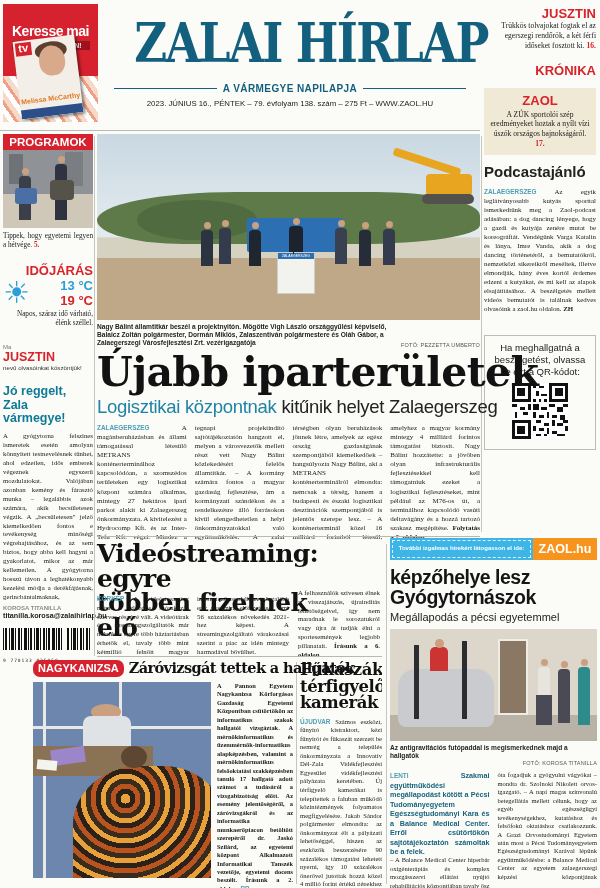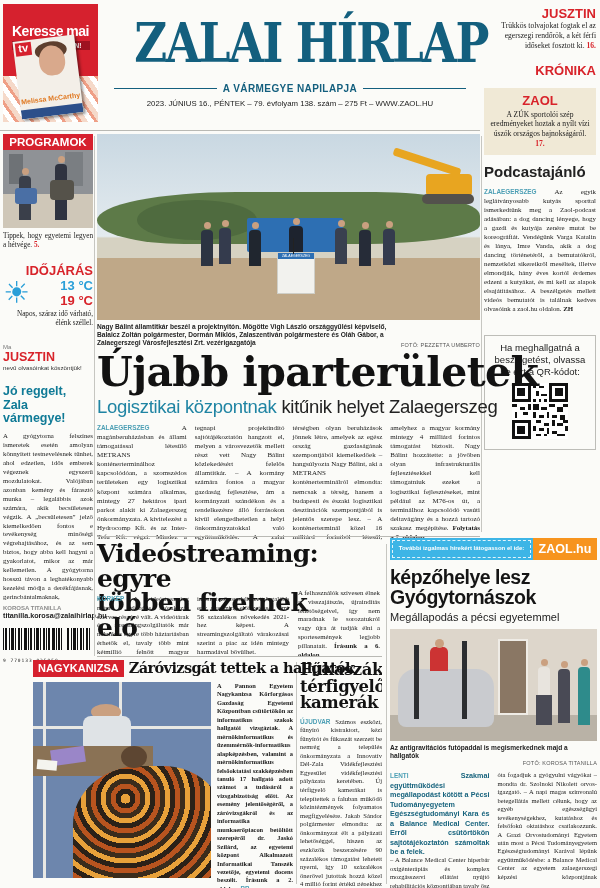--- a/index.html
+++ b/index.html
@@ -96,21 +96,21 @@
   .stream-side { left:298px; top:589px; width:82px; height:70px; font-size:6.8px; }
 
   
   .mowers-col { left:300px; top:662px; width:82px; height:224px; overflow:hidden; }
   .mowers-hl { font-size:16.5px; line-height:1.0; letter-spacing:-0.4px; }
   .mowers-body { font-size:6.6px; line-height:1.3; text-align:justify; margin-top:6px; }
 
   
   .exam { left:33px; top:660px; width:260px; height:226px; }
   .exam-head { display:flex; align-items:center; gap:5px; }
-  .exam-tag { background:#d6212e; color:#fff; font-family:"Liberation Sans",sans-serif; font-weight:bold; font-size:11px; padding:2px 5px 3px; flex:none; }
+  .exam-tag { background:#d6212e; color:#fff; font-family:"Liberation Sans",sans-serif; font-weight:bold; font-size:11px; padding:2px 5px 3px; flex:none;border-radius:7px; }
   .exam-hl { font-size:14.5px; white-space:nowrap; }
   .exam-row { display:flex; gap:6px; margin-top:5px; }
   .exam-photo { width:178px; height:196px; position:relative; overflow:hidden; background:#6d86ad; flex:none; }
   .exam-text { flex:1; font-size:6.4px; line-height:1.32; text-align:justify; overflow:hidden; }
 
   
   .physio { left:390px; top:538px; width:207px; height:348px; }
   .zaol-banner { display:flex; height:22px; }
   .zb-left { flex:1; background:#3db5e6; position:relative; display:flex; align-items:center; justify-content:center; }
   .zb-left .inner { border:1px dashed rgba(255,255,255,.85); position:absolute; inset:2px; }

